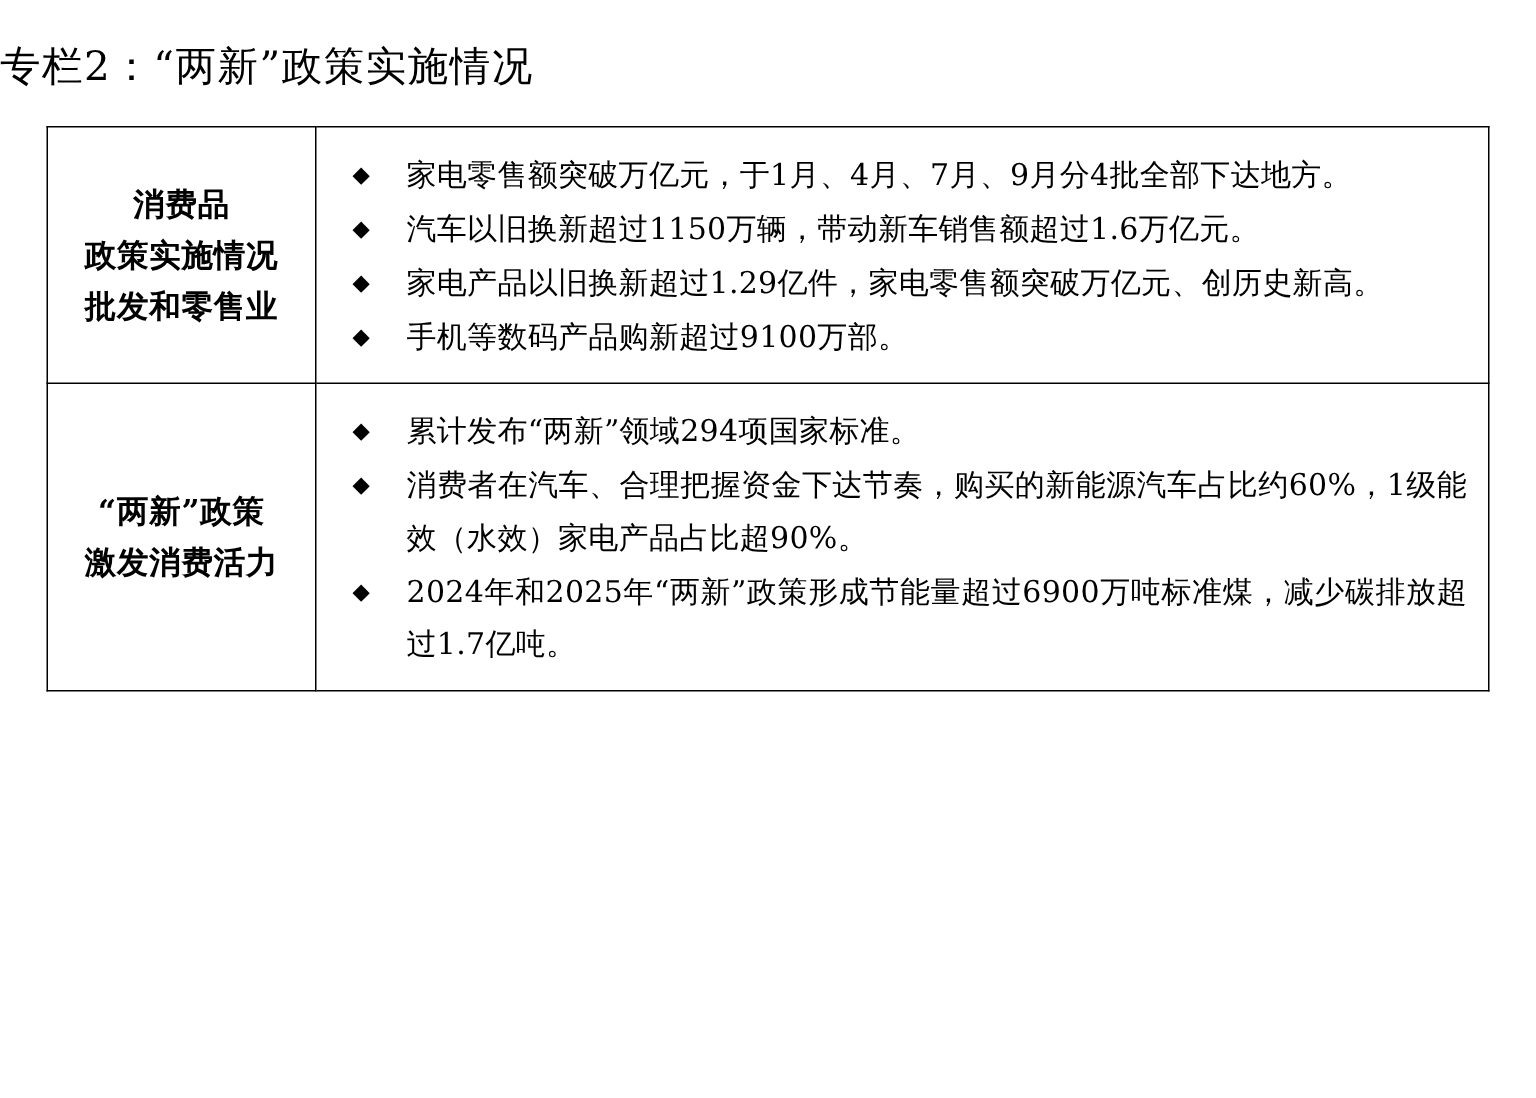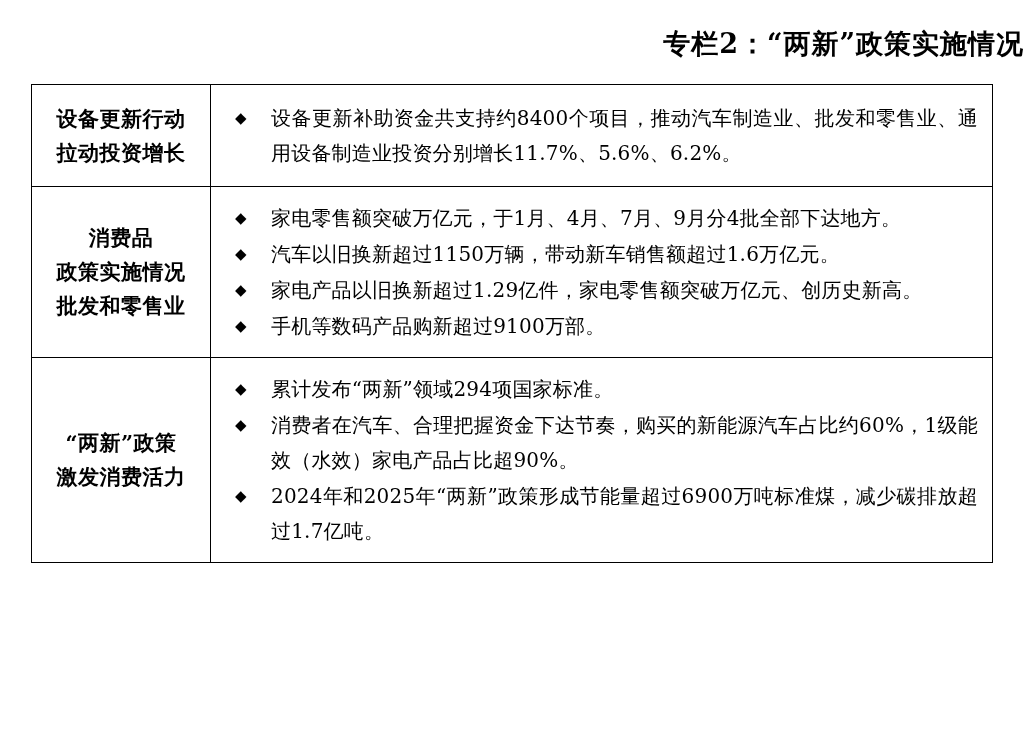--- a/index.html
+++ b/index.html
@@ -14,23 +14,23 @@
     color: #000000;
     overflow: hidden;
   }
   .page {
     position: relative;
     width: 1024px;
     height: 732px;
     box-sizing: border-box;
   }
   .doc-title {
-    text-align: right;
+    text-align: left;
     font-size: 27px;
-    font-weight: bold;
+    font-weight: normal;
     letter-spacing: 1px;
     padding-top: 26px;
     padding-bottom: 22px;
     font-family: "DejaVu Serif", "Liberation Serif", serif;
   }
   .box-table {
     width: 962px;
     margin: 0 auto;
     border-collapse: collapse;
     table-layout: fixed;
@@ -81,36 +81,20 @@
 </style>
 </head>
 <body>
 
 <div class="page">
 
   <div class="doc-title">专栏2：“两新”政策实施情况</div>
 
   <table class="box-table">
     <tbody>
-      <tr class="row-1">
-        <td class="col-label">
-          <div class="label-inner">
-            <div>设备更新行动</div>
-            <div>拉动投资增长</div>
-          </div>
-        </td>
-        <td class="col-content">
-          <ul class="bullets">
-            <li>
-              <span class="bullet-mark">◆</span>
-              <span>设备更新补助资金共支持约8400个项目，推动汽车制造业、批发和零售业、通用设备制造业投资分别增长11.7%、5.6%、6.2%。</span>
-            </li>
-          </ul>
-        </td>
-      </tr>
 
       <tr class="row-2">
         <td class="col-label">
           <div class="label-inner">
             <div>消费品</div>
             <div>政策实施情况</div>
             <div>批发和零售业</div>
           </div>
         </td>
         <td class="col-content">

